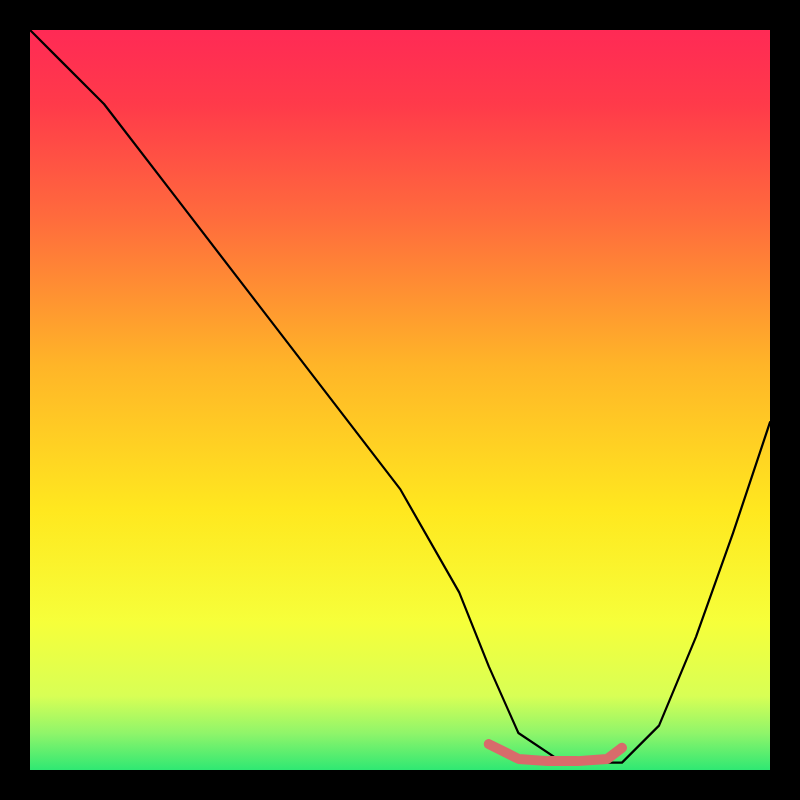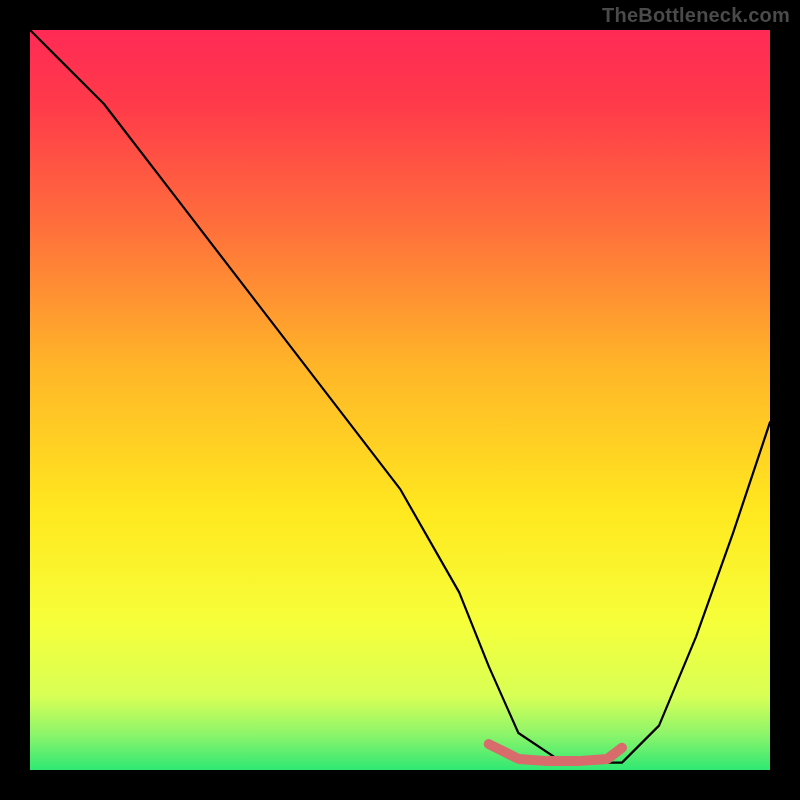--- a/index.html
+++ b/index.html
@@ -42,21 +42,20 @@
   .curves {
     position: absolute;
     left: 0; top: 0;
     width: 100%; height: 100%;
   }
 </style>
 </head>
 <body>
 
 <div class="container">
-  <div class="watermark">TheBottleneck.com</div>
 
   <div class="plot">
     <svg class="gradient" viewBox="0 0 740 740" preserveAspectRatio="none">
       <defs>
         <linearGradient id="bg-grad" x1="0" y1="0" x2="0" y2="1">
             <stop offset="0%" stop-color="#ff2a55"></stop>
             <stop offset="10%" stop-color="#ff3a4a"></stop>
             <stop offset="25%" stop-color="#ff6a3d"></stop>
             <stop offset="45%" stop-color="#ffb428"></stop>
             <stop offset="65%" stop-color="#ffe81f"></stop>

